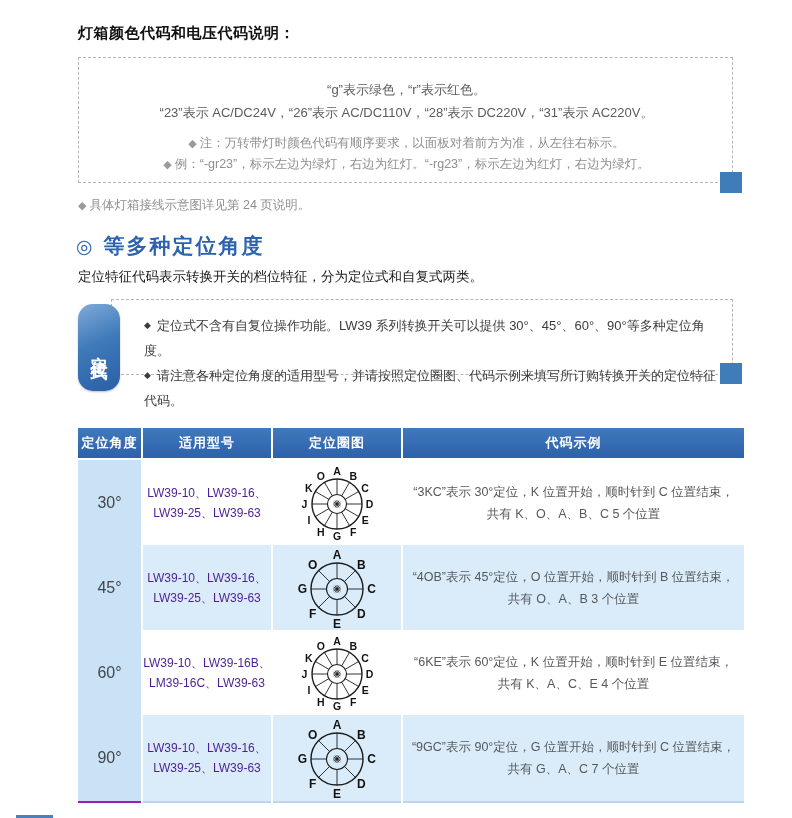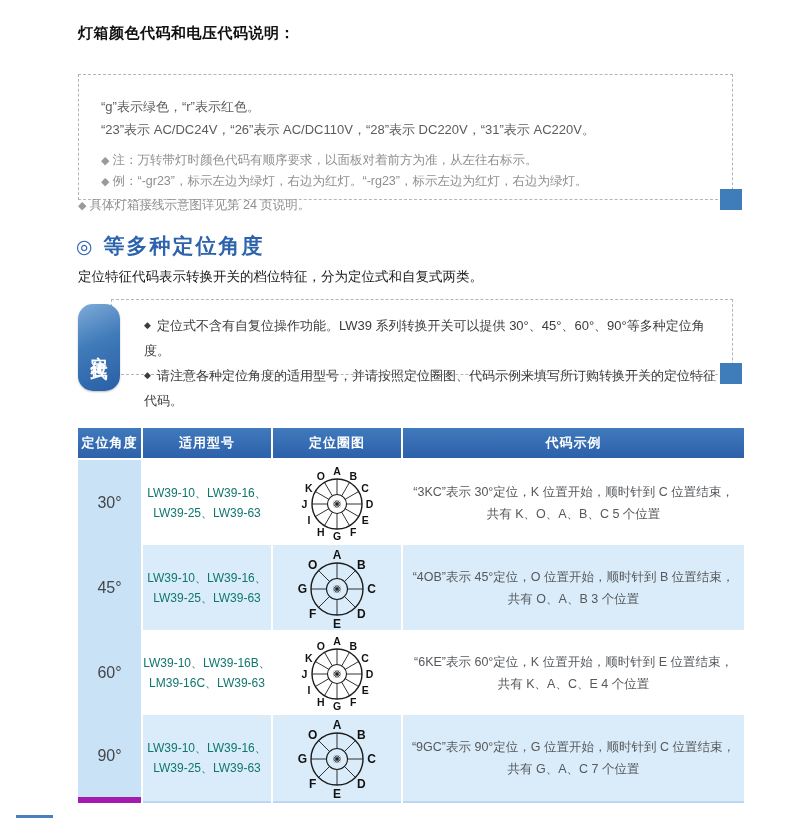--- a/index.html
+++ b/index.html
@@ -12,21 +12,21 @@
 
   
   .page-title{
     left:62px;top:24px;font-size:15px;font-weight:bold;color:#111;
     letter-spacing:0.5px;
   }
   .dashed-box{
     border:1px dashed #b5b5b5;background:#fff;
   }
   #color-code-box{
-    left:62px;top:74px;width:653px;height:124px;
+    left:62px;top:57px;width:653px;height:124px;text-align:center;
   }
   .box-inner{padding:20px 20px 0 22px;}
   .code-line{font-size:13px;color:#5c5c5c;line-height:23px;}
   .note-line{font-size:12.5px;color:#8f8f8f;line-height:21px;}
   .note-block{margin-top:9px;}
   .diamond{font-size:11px;margin-right:3px;color:#9a9a9a;}
   .accent-square{
     width:22px;height:21px;background:#3e7cba;position:absolute;
   }
   #footnote{
@@ -76,24 +76,24 @@
   }
   .cell{
     display:flex;flex-direction:column;align-items:center;justify-content:center;
     text-align:center;
   }
   .trow{height:83px;}
   .trow:last-child{height:86px;}
   .trow .cell{background:#ffffff;}
   .trow.tinted .cell{background:#daecf9;}
   .trow .angle-cell{background:#c9e2f6 !important;font-size:16px;color:#44474b;}
-  .models-cell{font-size:12px;color:#0f766e;line-height:20px;}
+  .models-cell{font-size:12px;color:#4c1d95;line-height:20px;}
   .example-cell{font-size:12.5px;color:#55585c;line-height:22px;}
   .trow:last-child .cell{border-bottom:2px solid #b9d7f0;}
-  .trow:last-child .angle-cell{border-bottom:6px solid #a21caf;}
+  .trow:last-child .angle-cell{border-bottom:2px solid #a21caf;}
 
   
   #footer-line{
     left:0;top:815px;width:37px;height:3px;background:#4a80bb;
   }
 </style>
 </head>
 <body>
 
 <div class="abs page-title">灯箱颜色代码和电压代码说明：</div>

